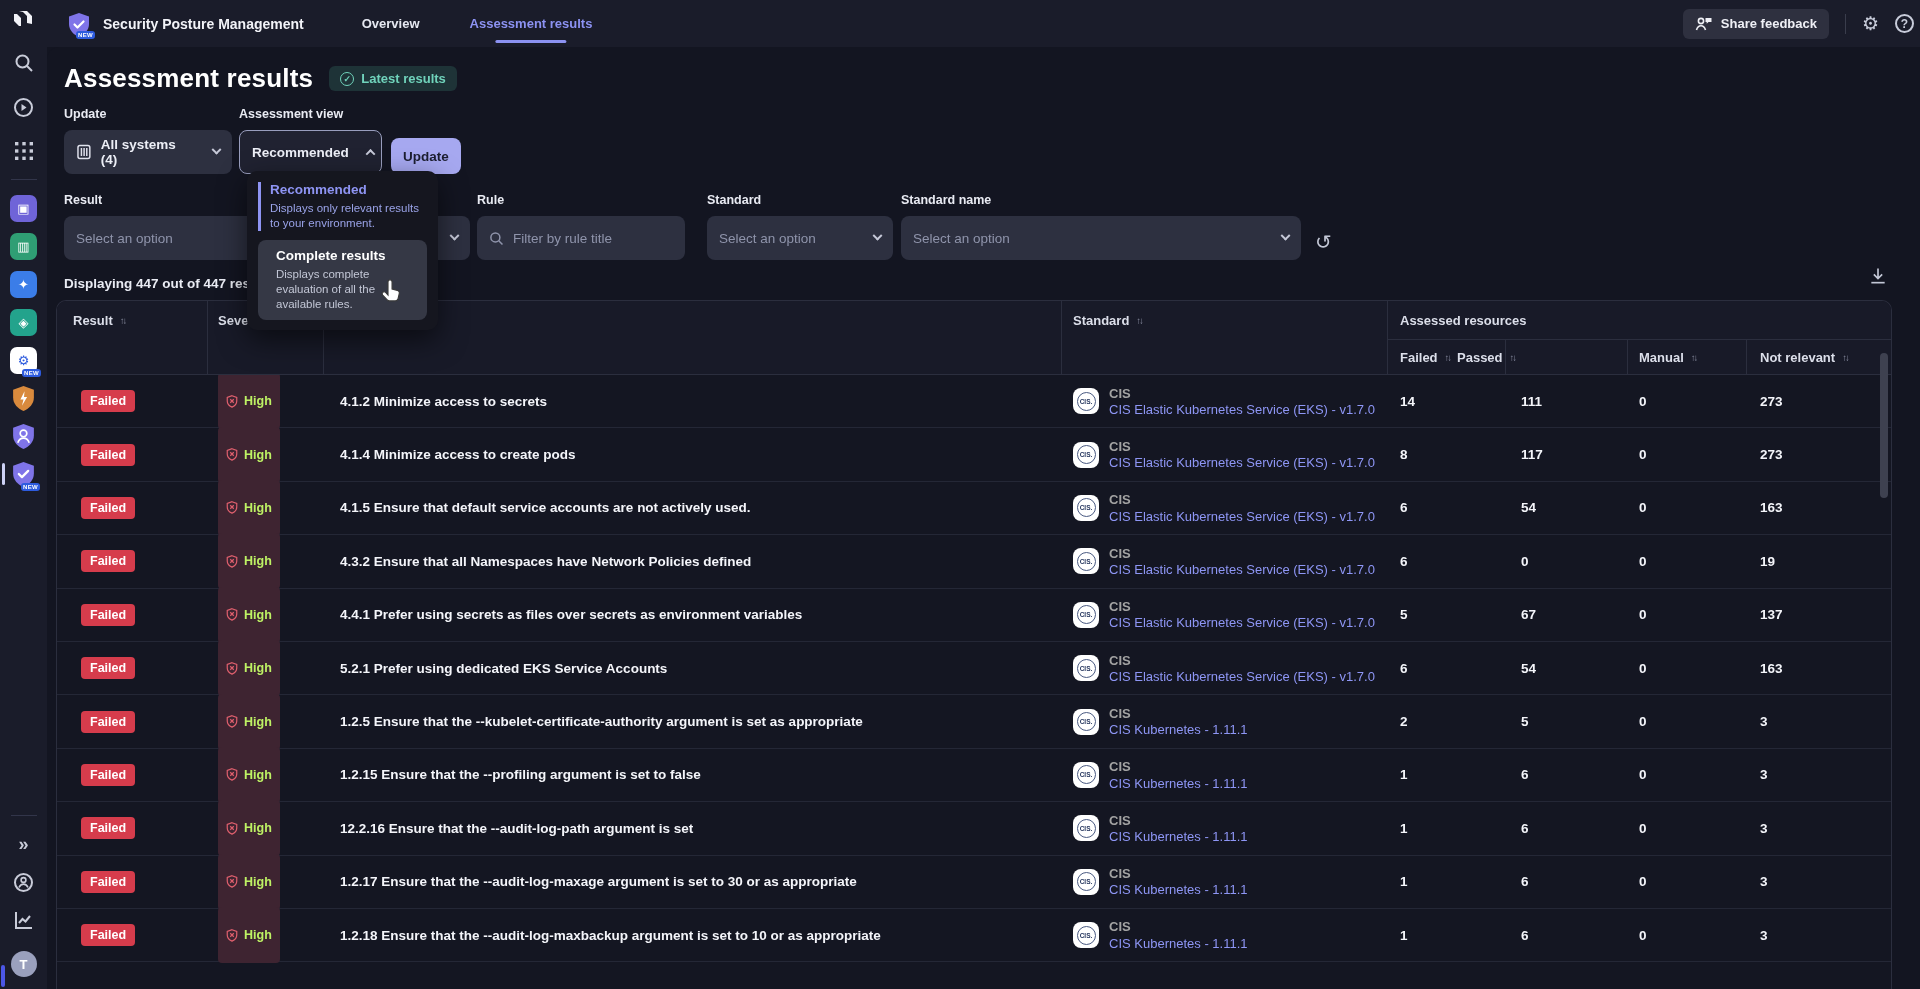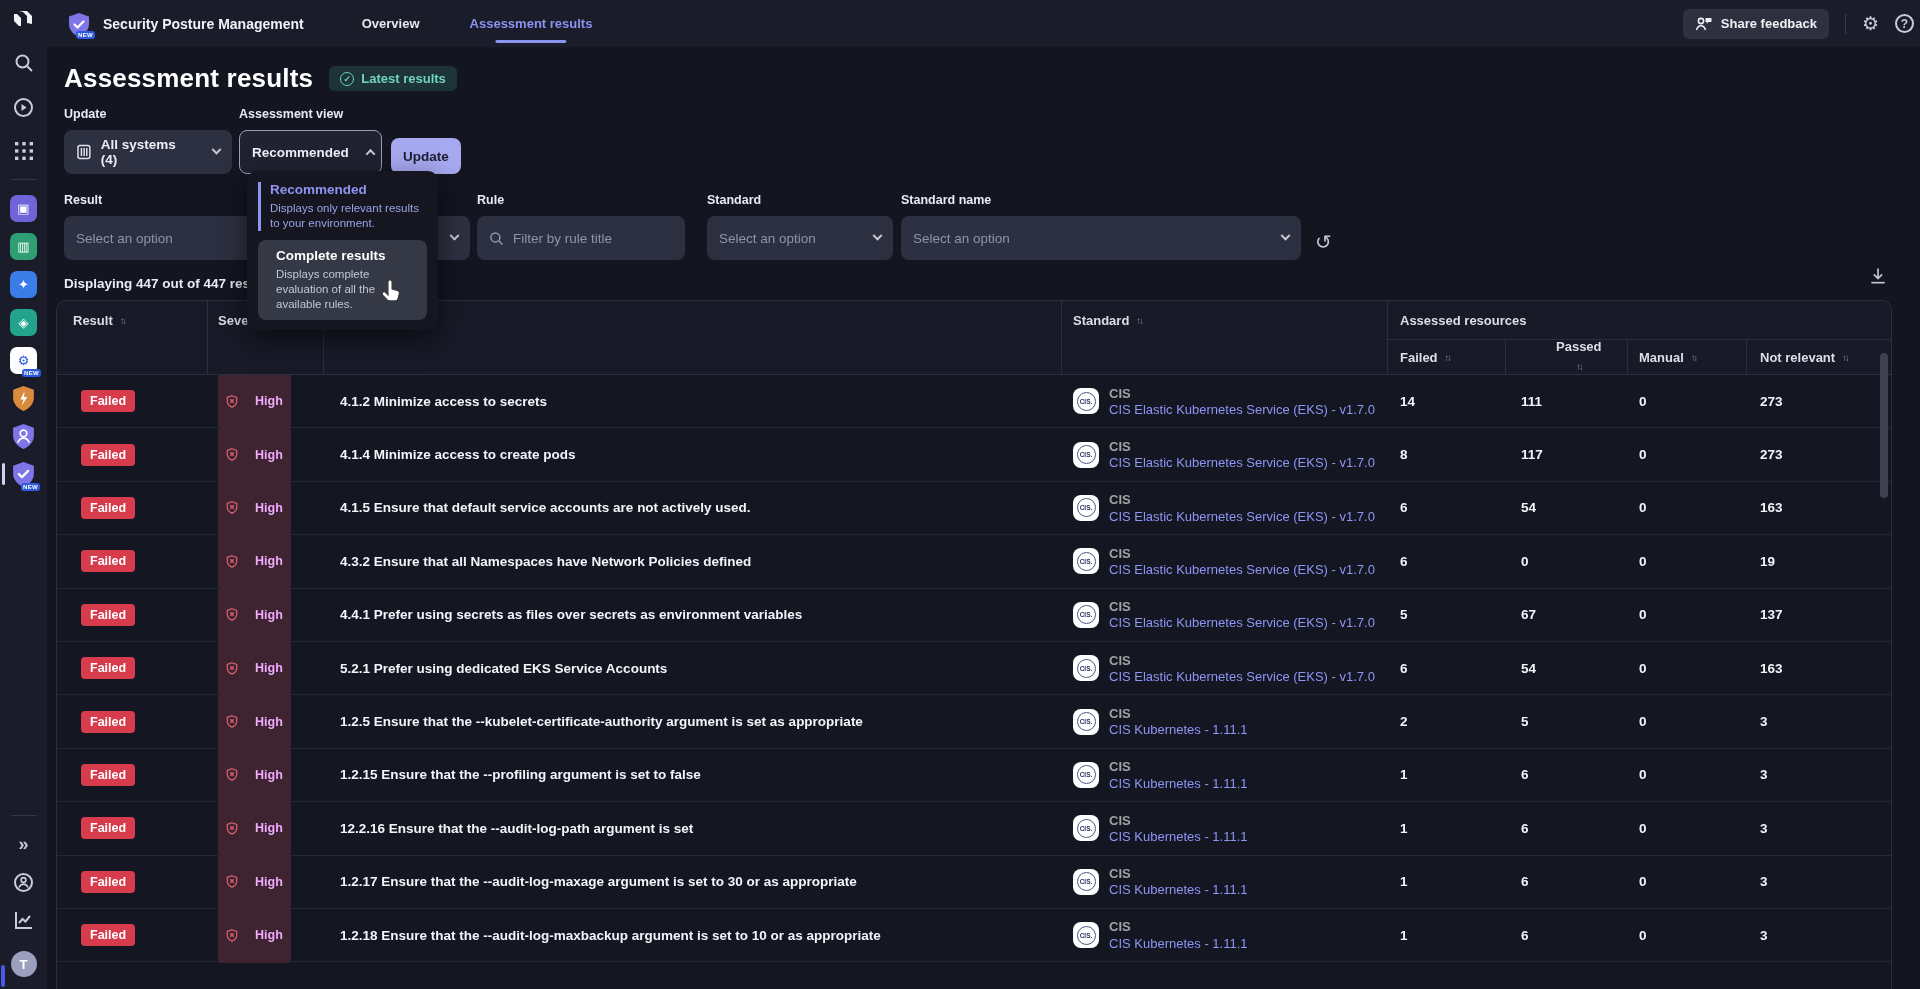--- a/index.html
+++ b/index.html
@@ -91,21 +91,21 @@
   .c1 { width:150px; padding-left:24px; }
   .c2 { width:116px; padding-left:11px; }
   .c3 { width:738px; padding-left:17px; font-size:13.5px; font-weight:bold; color:#f4f5fa; }
   .c4 { width:326px; padding-left:12px; gap:10px; }
   .c5 { width:118px; padding-left:13px; }
   .c6 { width:122px; padding-left:16px; }
   .c7 { width:119px; padding-left:12px; }
   .c8 { width:147px; padding-left:14px; }
   .num { font-size:13.5px; font-weight:bold; color:#f4f5fa; }
   .badge-failed { background:#d63c4c; color:#fff; font-size:12.5px; font-weight:bold; padding:4px 9px; border-radius:4px; }
-  .badge-high { background:#3e2431; color:#f0abfc; font-size:12.5px; font-weight:600; padding:21px 8px; border-radius:4px; display:flex; align-items:center; gap:17px; }
+  .badge-high { background:#3e2431; color:#bef264; font-size:12.5px; font-weight:600; padding:21px 8px; border-radius:4px; display:flex; align-items:center; gap:6px; }
   .cis-logo { width:26px; height:26px; background:#fff; border-radius:8px; display:flex; align-items:center; justify-content:center; flex:0 0 auto; }
   .cis-inner { width:19px; height:19px; border:1px solid #4a5a82; border-radius:50%; display:flex; align-items:center; justify-content:center; font-size:6.5px; font-weight:bold; color:#25365e; }
   .std-title { font-size:13px; font-weight:bold; color:#a3a3a3; line-height:1.25; }
   .std-link { font-size:13px; font-weight:500; color:#8e96f5; cursor:pointer; }
   .tscroll { position:absolute; right:3px; top:52px; width:8px; height:145px; border-radius:4px; background:#3e4150; }
 
   .cursor { position:absolute; left:378px; top:278px; z-index:999; pointer-events:none; }
   svg { display:block; }
 </style>
 </head>
@@ -347,21 +347,21 @@
           <span class="sort">↑↓</span>
         </span>
       <span class="hcell" style="left:1343px;">
           <span>Assessed resources</span>
         </span>
 
       <span class="hsub" style="left:1343px;">
           <span>Failed</span>
           <span class="sort">↑↓</span>
         </span>
-      <span class="hsub" style="left:1499px;flex-direction:column;">
+      <span class="hsub" style="left:1400px;">
           <span>Passed</span>
           <span class="sort">↑↓</span>
         </span>
       <span class="hsub" style="left:1582px;">
           <span>Manual</span>
           <span class="sort">↑↓</span>
         </span>
       <span class="hsub" style="left:1703px;">
           <span>Not relevant</span>
           <span class="sort">↑↓</span>

